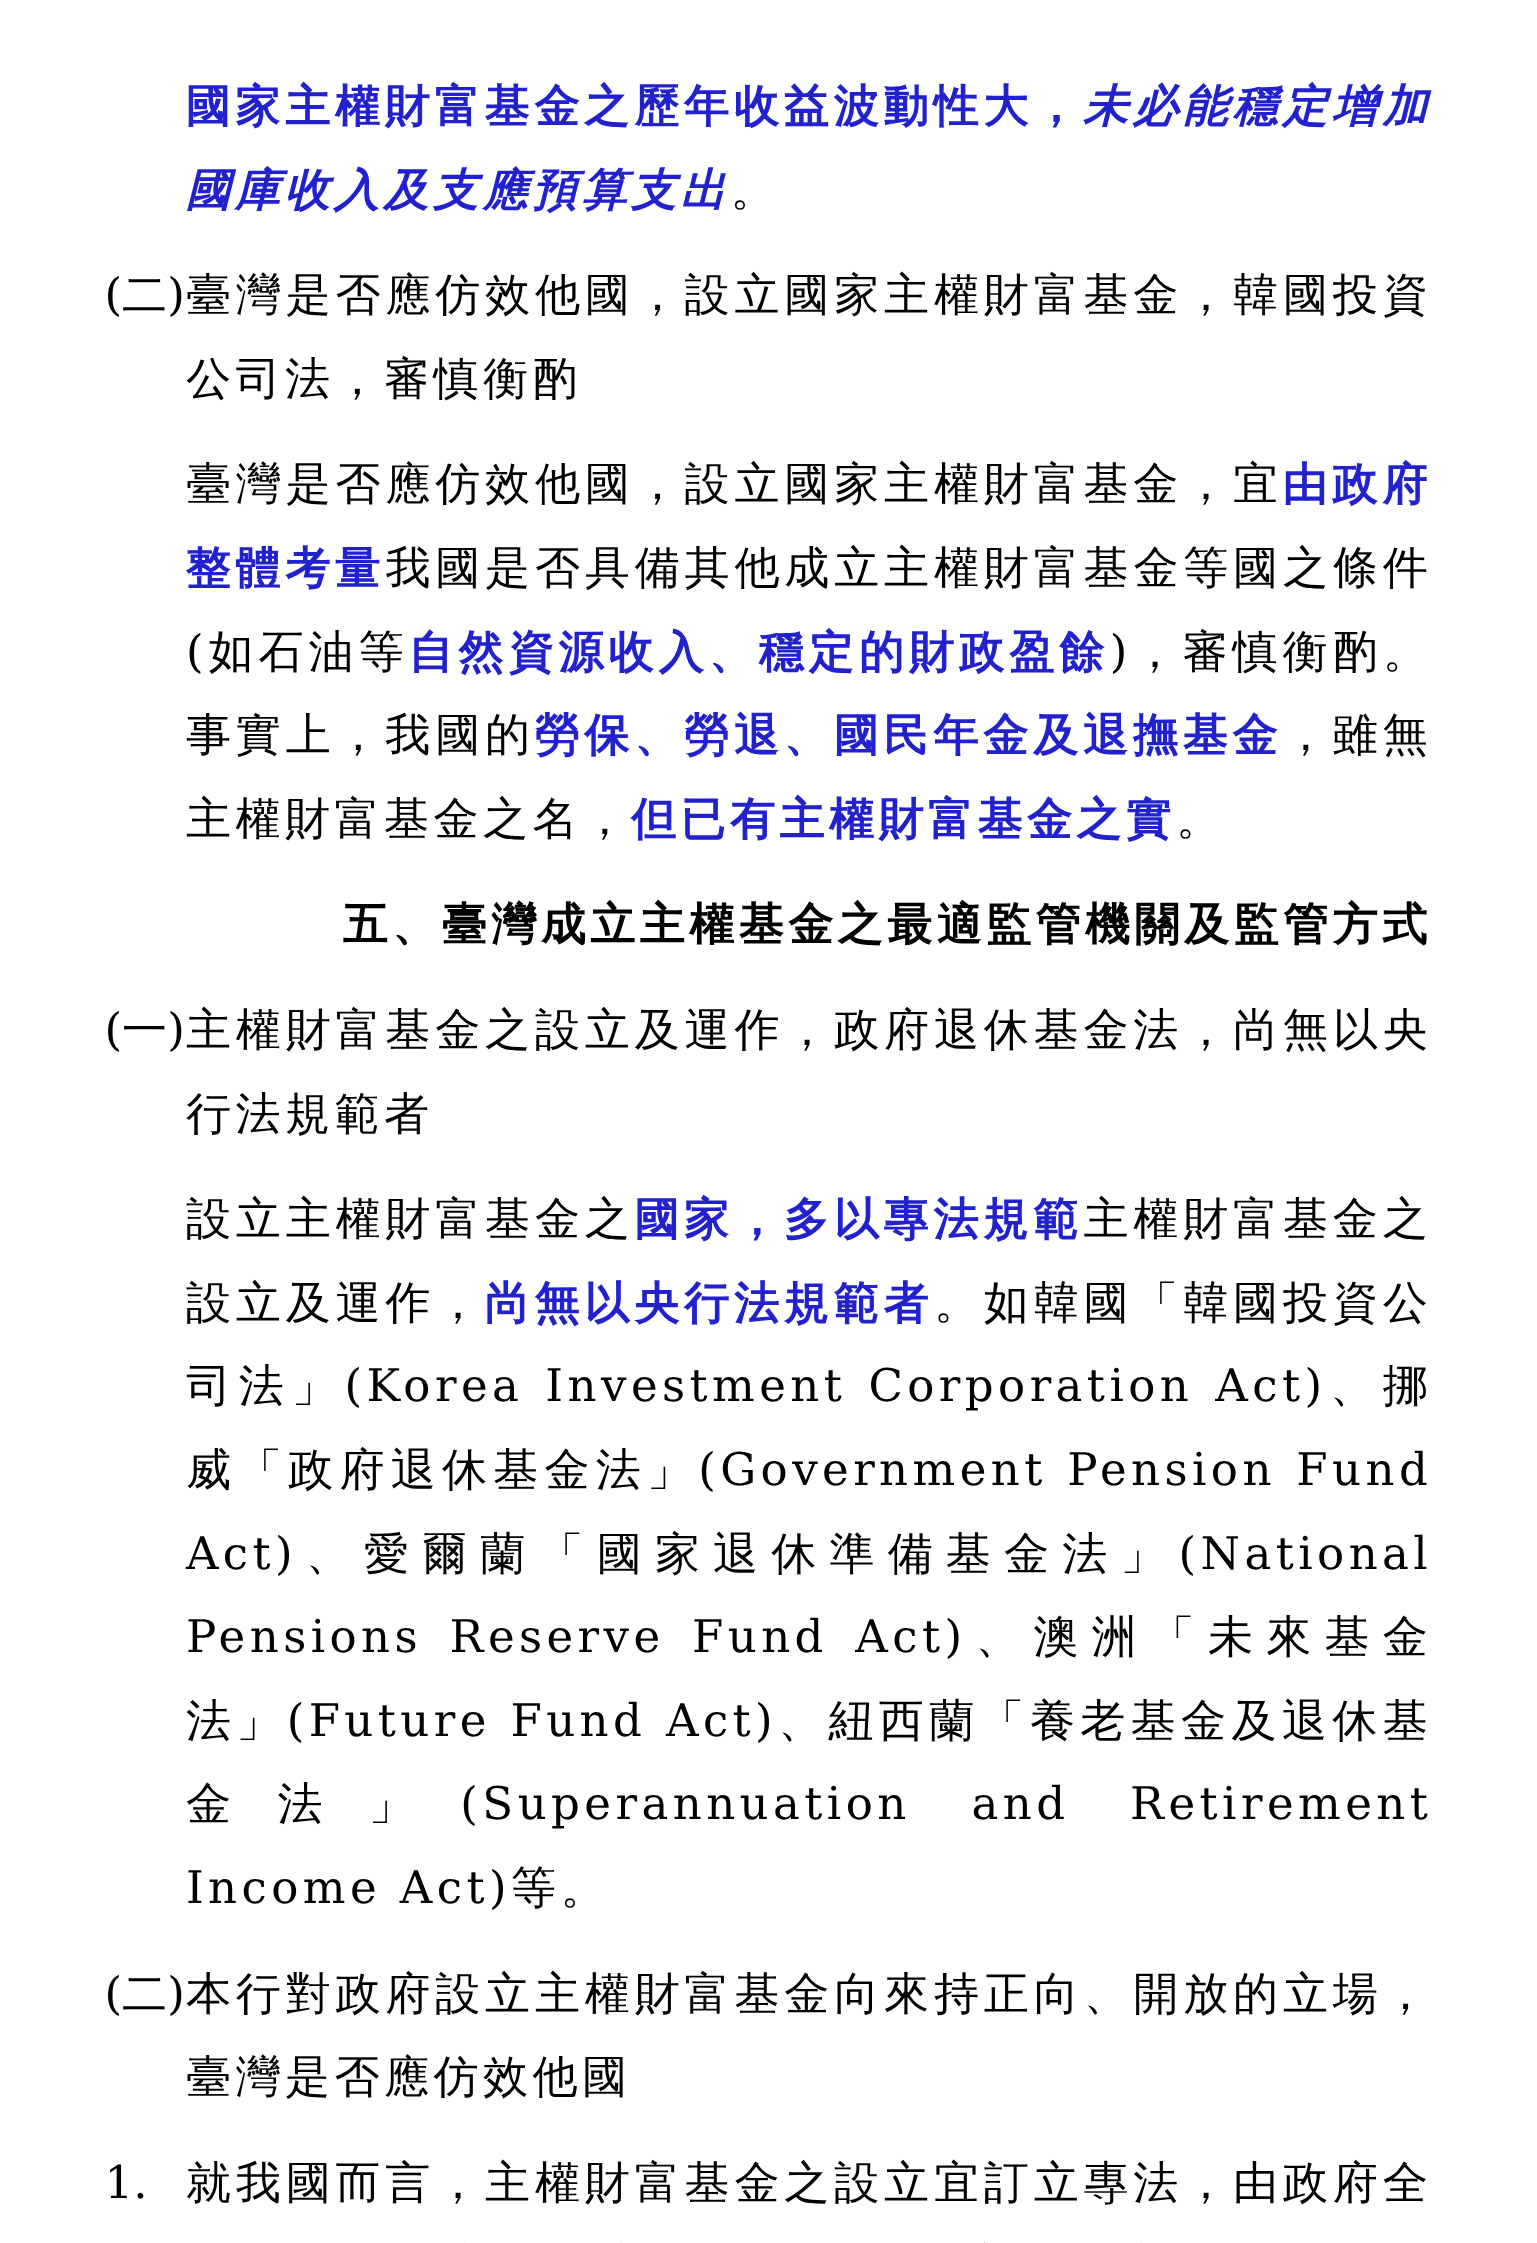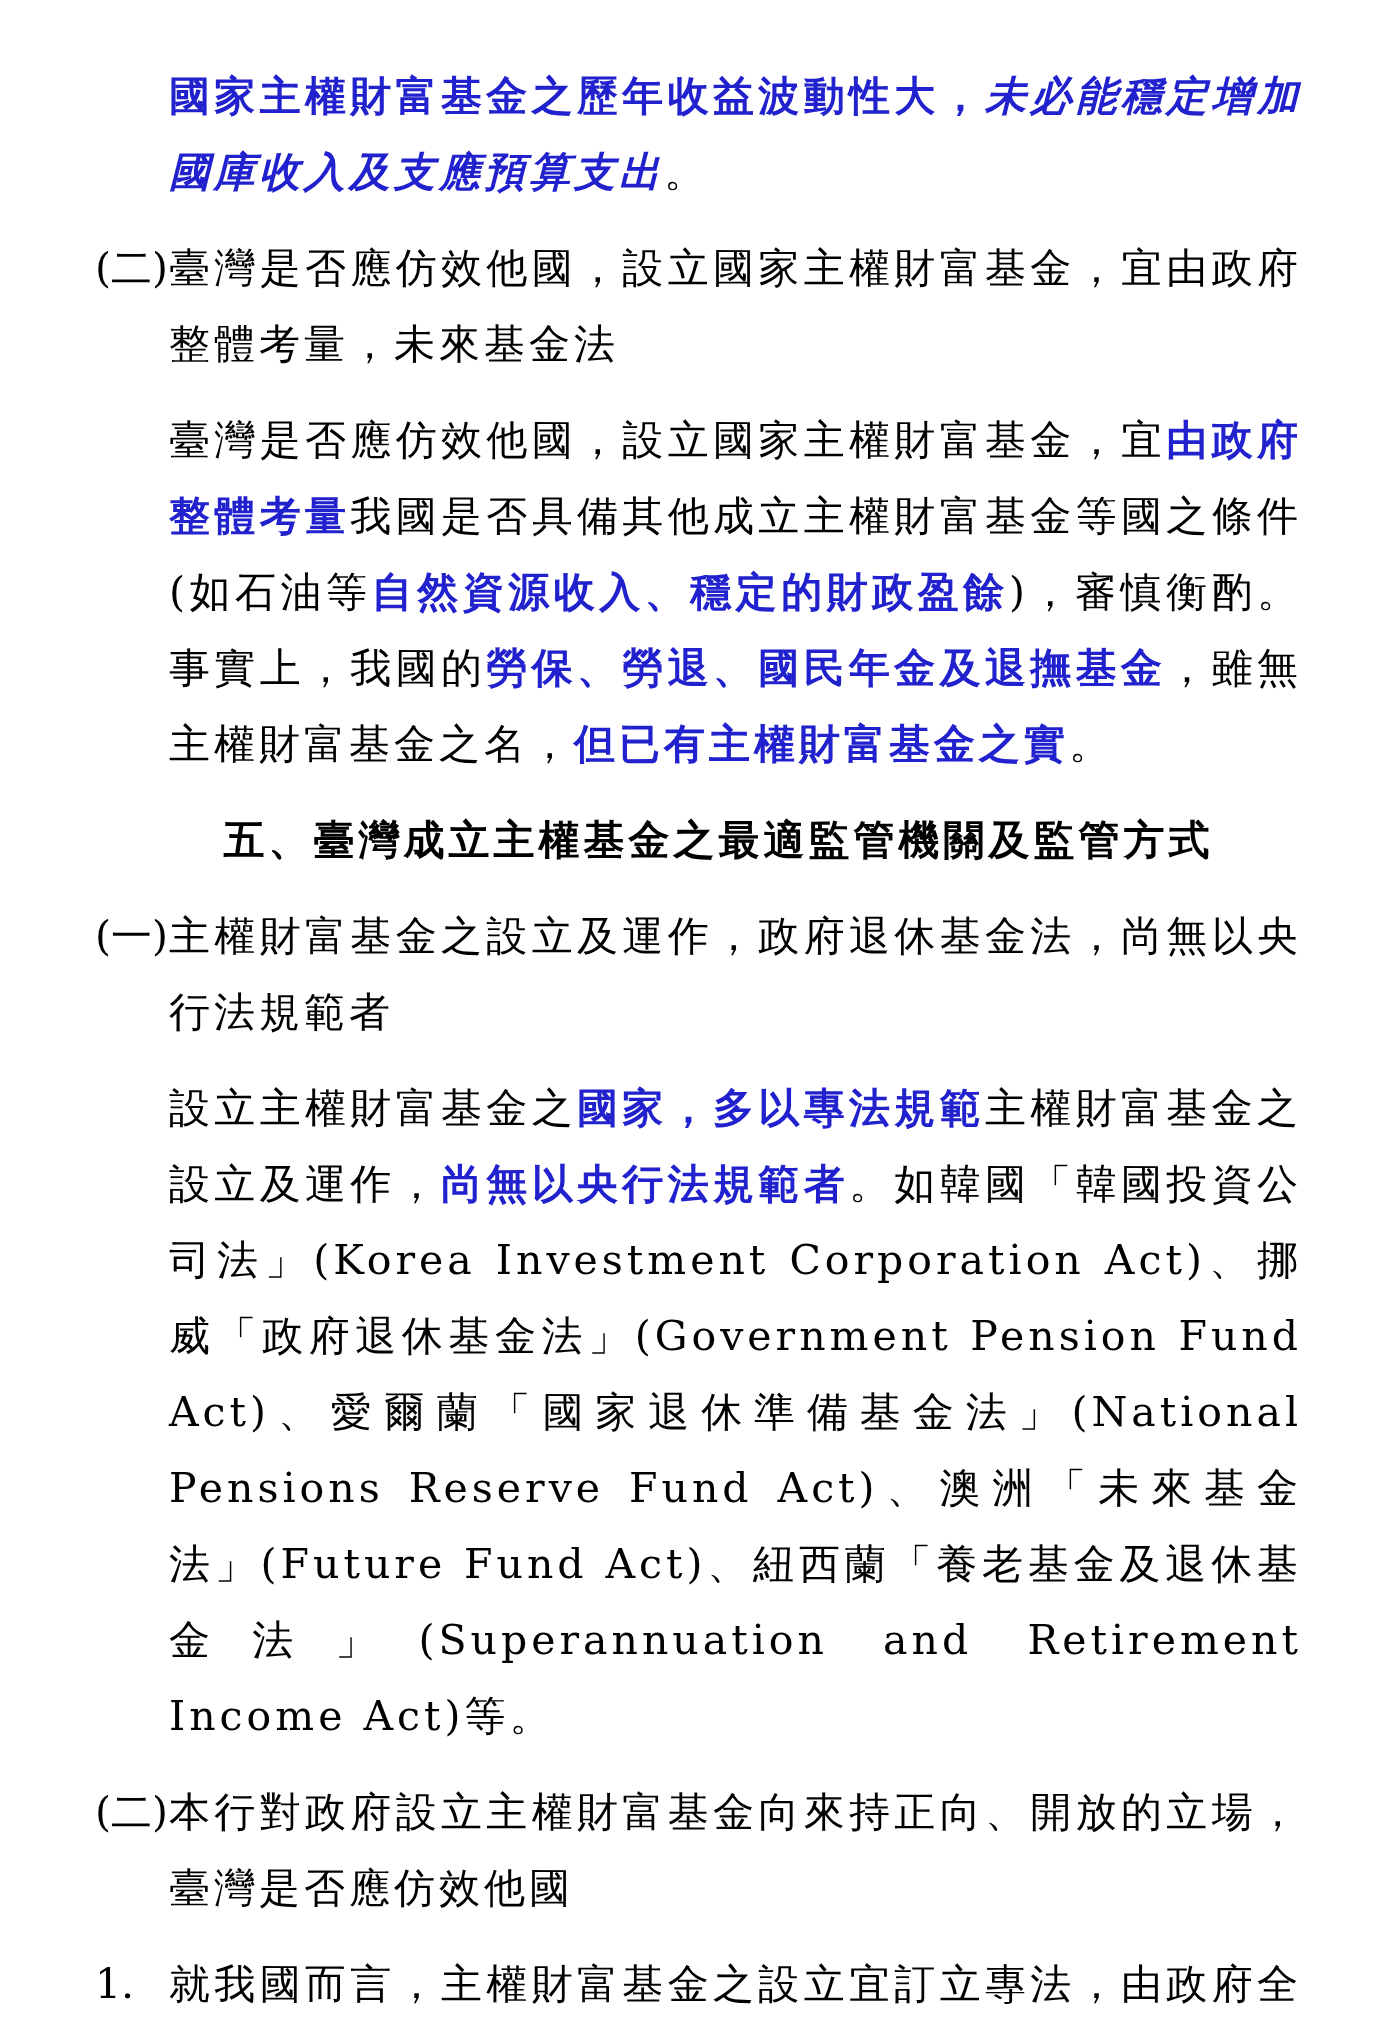--- a/index.html
+++ b/index.html
@@ -21,37 +21,37 @@
     letter-spacing: 4px;
   }
   .block { margin-bottom: 20px; }
   .quote, .para { margin-left: 74px; }
   .hanging, .numbered {
     display: grid;
     grid-template-columns: 74px 1fr;
   }
   .label { letter-spacing: 0; white-space: nowrap; }
   .btext { display: block; text-align: justify; }
-  .section .btext { text-align: center; margin-left: 40px; }
+  .section .btext { text-align: right; margin-left: 40px; }
   .section { font-weight: bold; }
   .blue { color: var(--accent-blue, #2121cd); }
   .bold { font-weight: bold; }
   .italic { font-style: italic; }
 </style>
 </head>
 <body>
 
 <div class="page">
   <div class="doc" id="doc-root">
       <div class="block quote">
         <span class="btext"><span class="blue bold">國家主權財富基金之歷年收益波動性大，</span><span class="blue bold italic">未必能穩定增加國庫收入及支應預算支出</span><span class="black">。</span></span>
       </div>
       <div class="block hanging">
         <span class="label">(二)</span>
-        <span class="btext"><span class="black">臺灣是否應仿效他國，設立國家主權財富基金，宜由政府整體考量，未來基金法</span></span>
+        <span class="btext"><span class="black">臺灣是否應仿效他國，設立國家主權財富基金，韓國投資公司法，審慎衡酌</span></span>
       </div>
       <div class="block para">
         <span class="btext"><span class="black">臺灣是否應仿效他國，設立國家主權財富基金，宜</span><span class="blue bold">由政府整體考量</span><span class="black">我國是否具備其他成立主權財富基金等國之條件(如石油等</span><span class="blue bold">自然資源收入、穩定的財政盈餘</span><span class="black">)，審慎衡酌。事實上，我國的</span><span class="blue bold">勞保、勞退、國民年金及退撫基金</span><span class="black">，雖無主權財富基金之名，</span><span class="blue bold">但已有主權財富基金之實</span><span class="black">。</span></span>
       </div>
       <div class="block section">
         <span class="btext"><span class="black bold">五、臺灣成立主權基金之最適監管機關及監管方式</span></span>
       </div>
       <div class="block hanging">
         <span class="label">(一)</span>
         <span class="btext"><span class="black">主權財富基金之設立及運作，政府退休基金法，尚無以央行法規範者</span></span>

